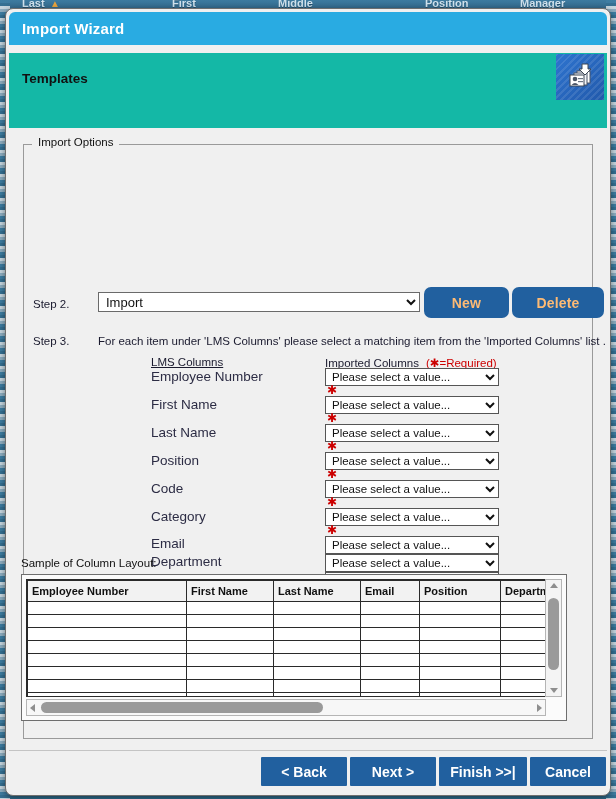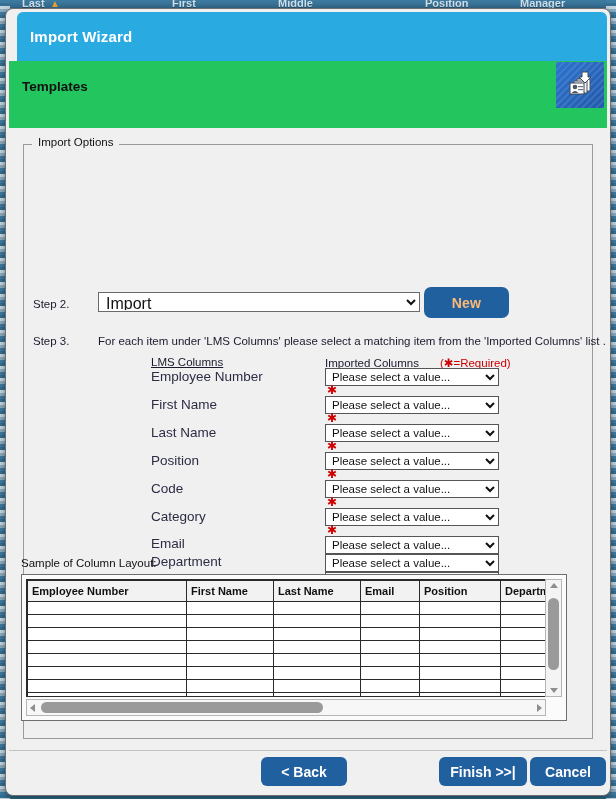--- a/index.html
+++ b/index.html
@@ -70,40 +70,40 @@
     background: #f0f0f0;
     border: 1px solid #6e6e6e;
     border-radius: 8px;
     box-shadow: 0 2px 6px rgba(0,0,0,.45);
     overflow: hidden;
   }
 
   
   #title-bar {
     position: relative;
-    height: 49px;
-    margin: 3px 3px 0 11px;
+    height: 33px;
+    margin: 3px 3px 0 3px;
     background: #29abe2;
     border-radius: 6px 6px 0 0;
     display: flex;
     align-items: center;
   }
   #title-text {
     margin-left: 13px;
     font-size: 15px;
     font-weight: bold;
     color: #ffffff;
     letter-spacing: .2px;
   }
 
   
   #header-panel {
     position: relative;
-    margin: 0 3px;
-    background: #22c55e;
+    margin: 8px 3px;
+    background: #14b8a6;
     height: 81px;
     border-bottom: 7px solid #a16207;
   }
   #header-title {
     position: absolute;
     left: 13px;
     top: 18px;
     font-size: 13.5px;
     font-weight: bold;
     color: #111;
@@ -182,21 +182,21 @@
     top: 170px;
     font-size: 11.5px;
   }
   #template-select {
     position: absolute;
     left: 89px;
     top: 164px;
     width: 322px;
     height: 20px;
     font-family: "Liberation Sans", sans-serif;
-    font-size: 16px;
+    font-size: 13px;
     padding: 1px 3px;
     border: 1px solid #6a6a6a;
     background: #ffffff;
     color: #111;
     border-radius: 0;
   }
   .blue-btn {
     position: absolute;
     background: #21609f;
     color: #fdba74;
@@ -234,21 +234,21 @@
     font-size: 11.5px;
     text-decoration: underline;
   }
   #imported-heading {
     position: absolute;
     left: 316px;
     top: 228px;
     font-size: 11.5px;
   }
   #imported-heading .u { text-decoration: underline; }
-  #imported-heading .req { color: #cc0000; margin-left: 21px; }
+  #imported-heading .req { color: #cc0000; margin-left: 7px; }
 
   
   #mapping {
     position: absolute;
     left: 0;
     top: 240px;
     width: 568px;
   }
   .map-row {
     position: relative;
@@ -396,21 +396,21 @@
     background: #f0f0f0;
     border-top: 1px solid #c4c4c4;
   }
   .foot-btn {
     position: absolute;
     top: 6px;
     height: 29px;
     background: #21609f;
     color: #fff;
     border: none;
-    border-radius: 6px;
+    border-radius: 1px;
     font-family: "Liberation Sans", sans-serif;
     font-size: 14px;
     font-weight: bold;
     cursor: pointer;
   }
   #btn-back   { left: 252px; width: 86px; }
   #btn-next   { left: 341px; width: 86px; }
   #btn-finish { left: 430px; width: 88px; }
   #btn-cancel { left: 521px; width: 76px; }
 </style>
@@ -458,20 +458,21 @@
         <div id="io-line-right"></div>
       </div>
       <div id="io-legend">Import Options</div>
     </fieldset-like>
 
     <div id="step2-label">Step 2.</div>
     <select id="template-select">
       <option>Import</option>
     </select>
     <button class="blue-btn" id="btn-new">New</button>
+    <button class="blue-btn" id="btn-delete">Delete</button>
 
     <div id="step3-label">Step 3.</div>
     <div id="step3-text">For each item under 'LMS Columns' please select a matching item from the 'Imported Columns' list .</div>
 
     <div id="lms-heading">LMS Columns</div>
     <div id="imported-heading">
       <span class="u">Imported Columns</span><span class="req">(✱=Required)</span>
     </div>
 
     <div id="mapping">
@@ -630,17 +631,18 @@
         <div class="arrow arr-left"></div>
         <div id="h-thumb"></div>
         <div class="arrow arr-right"></div>
       </div>
     </div>
 
   </div>
 
   <div id="footer">
     <button class="foot-btn" id="btn-back">&lt; Back</button>
+    <button class="foot-btn" id="btn-next">Next &gt;</button>
     <button class="foot-btn" id="btn-cancel">Cancel</button>
     <button class="foot-btn" id="btn-finish">Finish &gt;&gt;|</button>
   </div>
 
 </div>
 
 </body></html>

